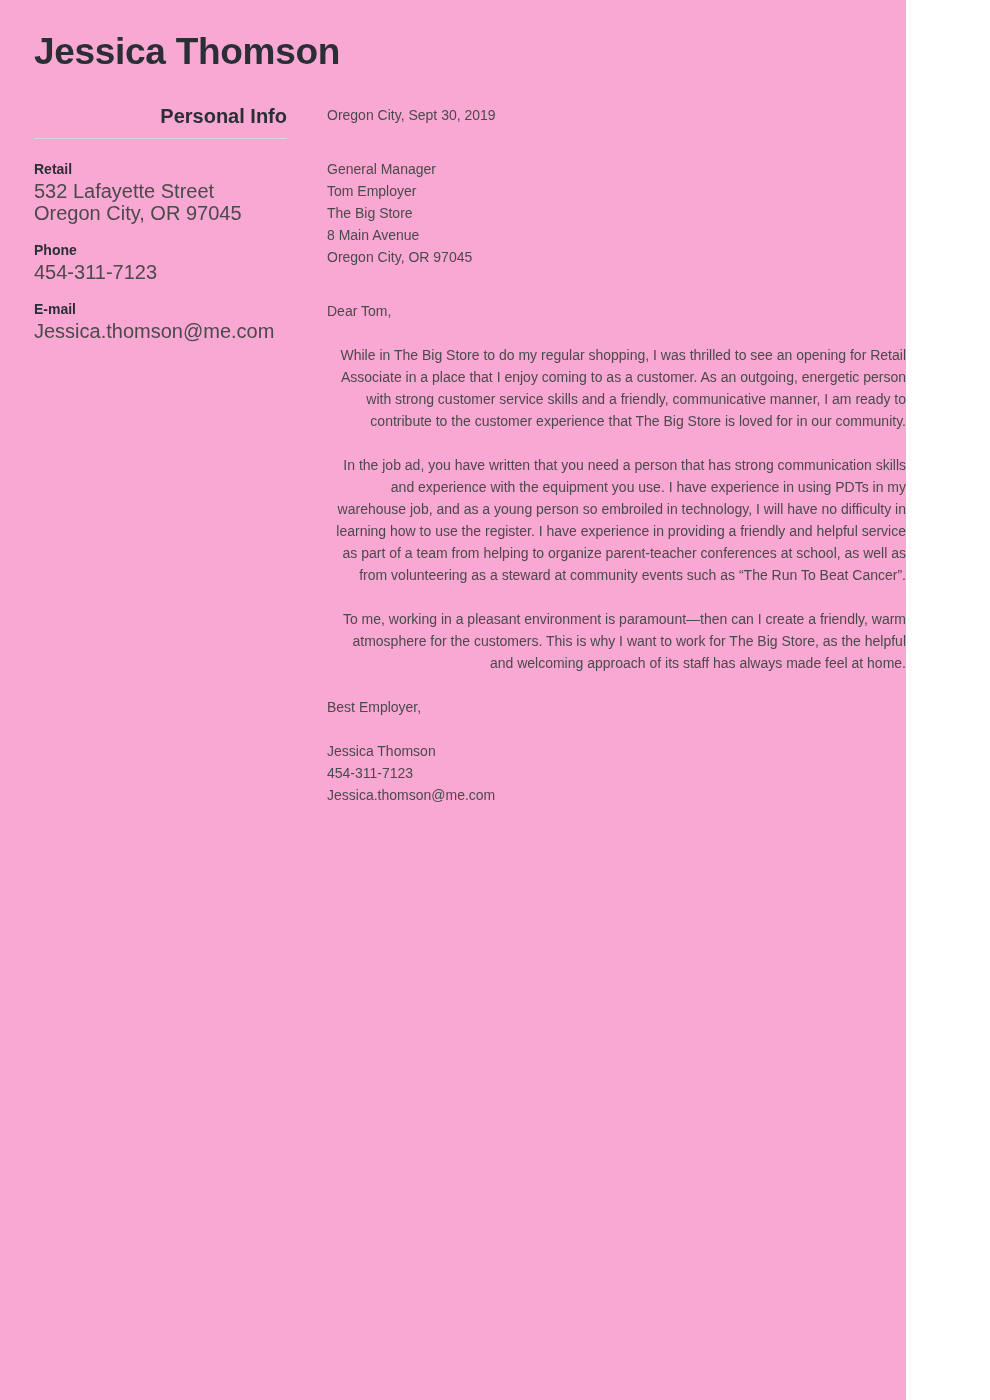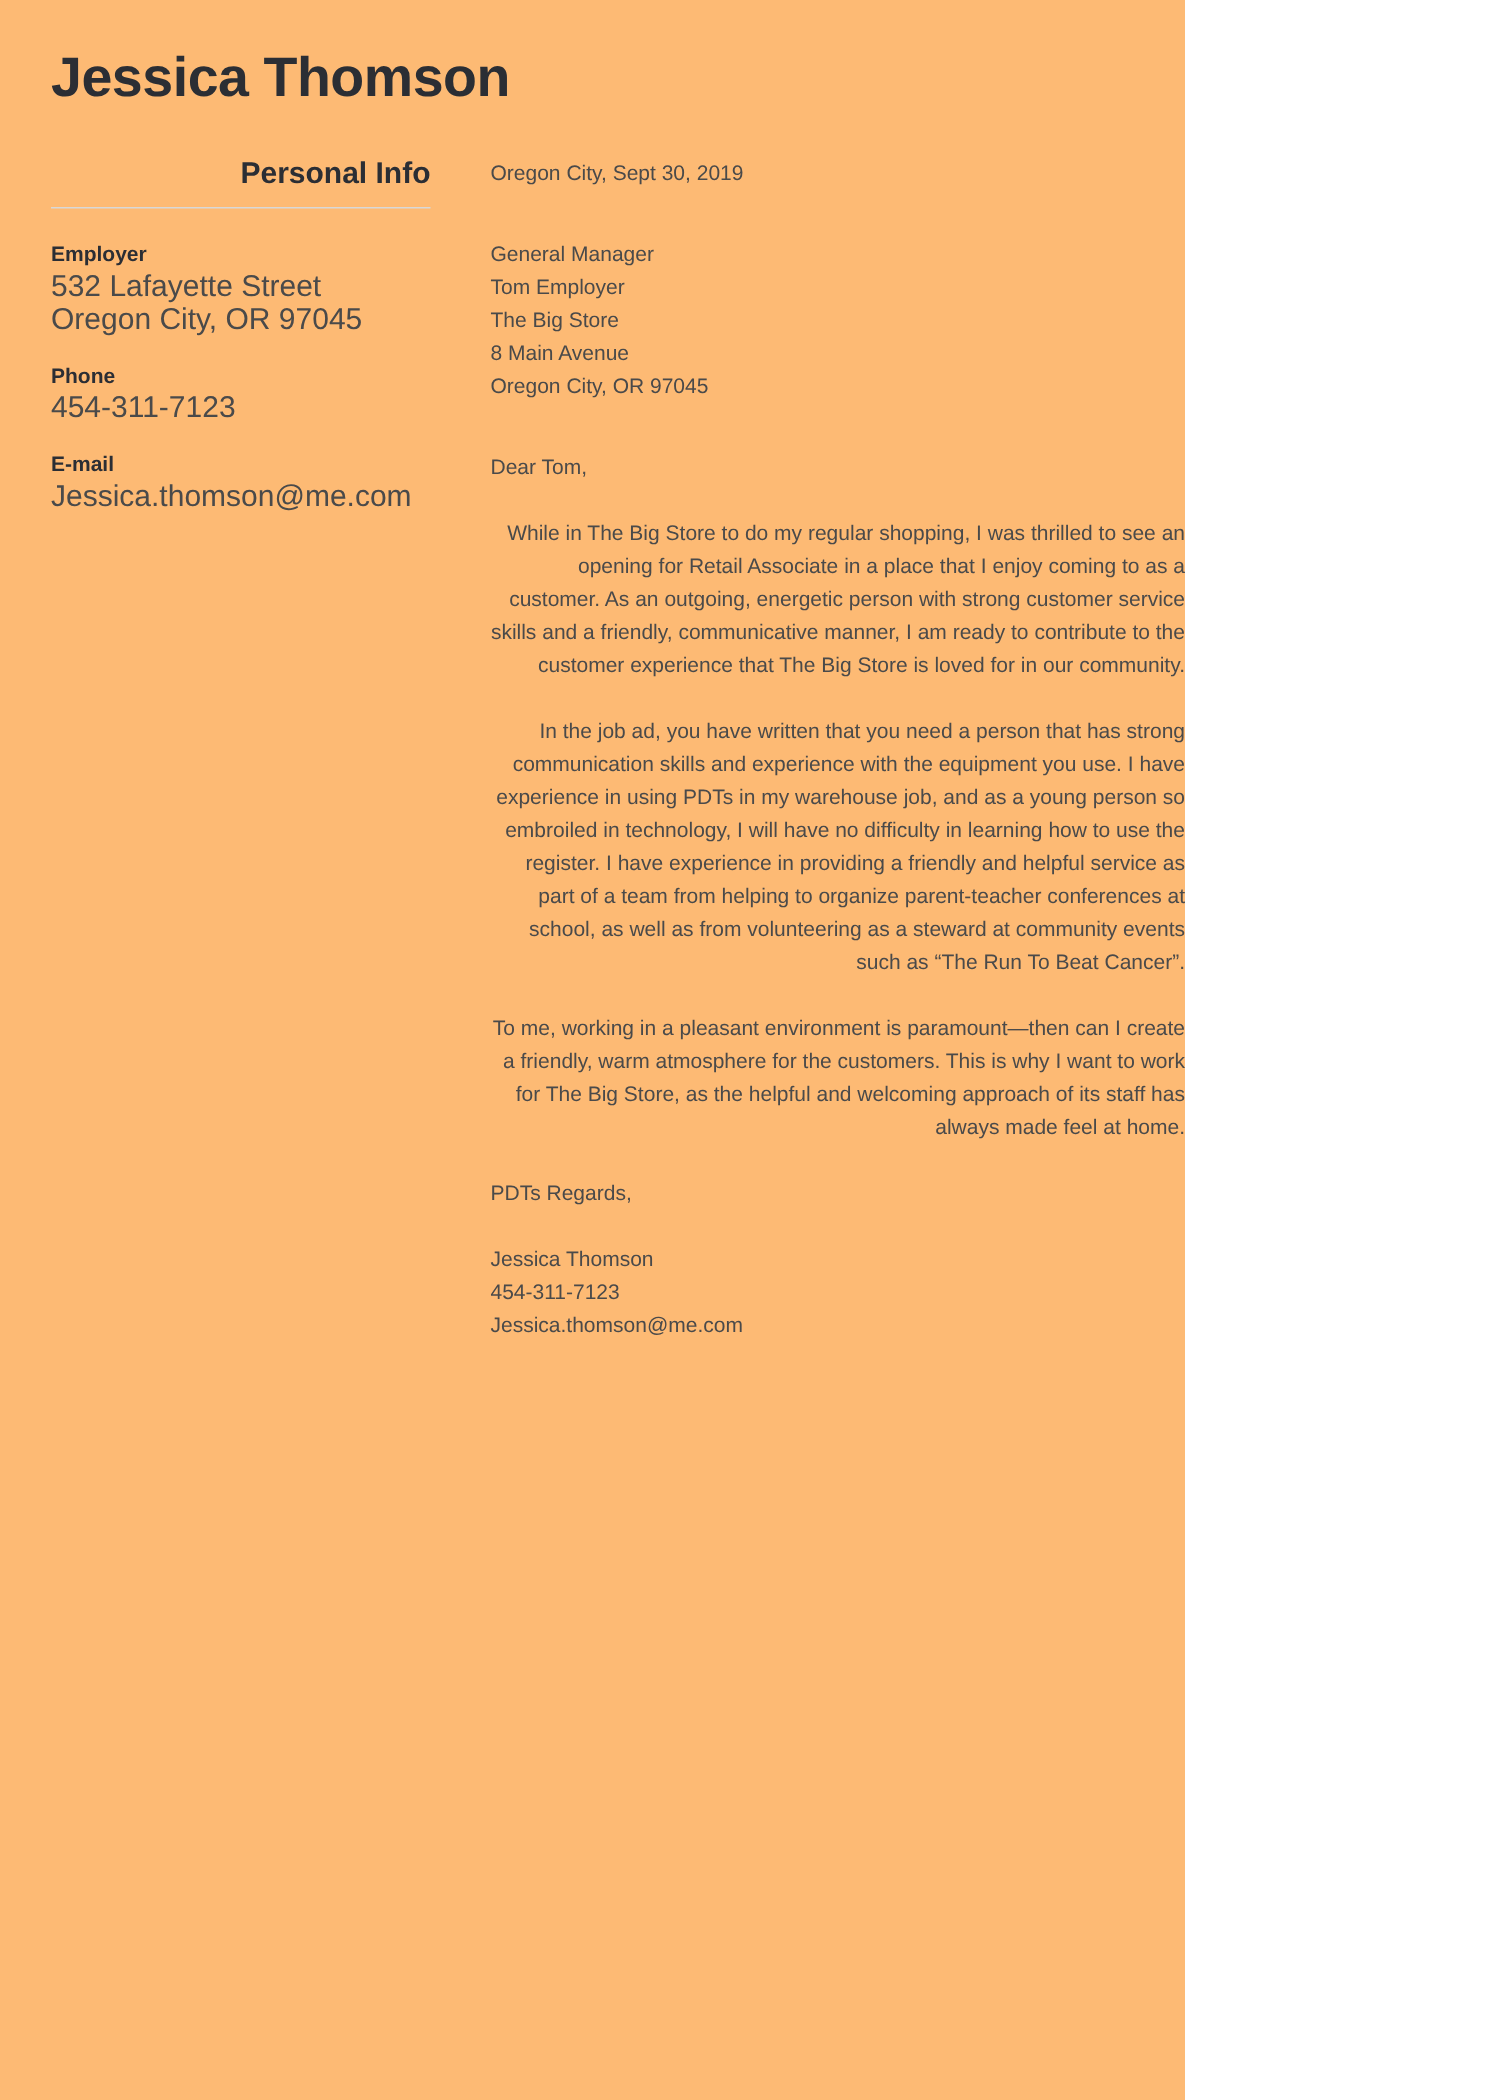--- a/index.html
+++ b/index.html
@@ -9,23 +9,23 @@
   }
   body {
     width: 990px;
     height: 1400px;
     font-family: "Liberation Sans", sans-serif;
     color: #4a4a4a;
     -webkit-font-smoothing: antialiased;
   }
   .page {
     position: relative;
-    width: 790px;
+    width: 906px;
     height: 1400px;
-    background: #fdba74;
+    background: #f9a8d4;
     box-sizing: border-box;
     padding: 0;
     overflow: hidden;
   }
 
   
   .doc-header {
     padding: 30px 0 0 34px;
   }
   .candidate-name {
@@ -134,21 +134,21 @@
     <h1 class="candidate-name">Jessica Thomson</h1>
   </div>
 
   <div class="columns">
 
     <aside class="sidebar">
       <h2 class="sidebar-title">Personal Info</h2>
       <hr class="sidebar-rule">
 
       <div class="info-block">
-        <div class="info-label">Employer</div>
+        <div class="info-label">Retail</div>
         <div class="info-value">532 Lafayette Street</div>
         <div class="info-value">Oregon City, OR 97045</div>
       </div>
 
       <div class="info-block">
         <div class="info-label">Phone</div>
         <div class="info-value">454-311-7123</div>
       </div>
 
       <div class="info-block">
@@ -168,21 +168,21 @@
         <div class="letter-line">8 Main Avenue</div>
         <div class="letter-line">Oregon City, OR 97045</div>
       </div>
 
       <div class="salutation">Dear Tom,</div>
 
       <p class="letter-paragraph">While in The Big Store to do my regular shopping, I was thrilled to see an opening for Retail Associate in a place that I enjoy coming to as a customer. As an outgoing, energetic person with strong customer service skills and a friendly, communicative manner, I am ready to contribute to the customer experience that The Big Store is loved for in our community.</p>
       <p class="letter-paragraph">In the job ad, you have written that you need a person that has strong communication skills and experience with the equipment you use. I have experience in using PDTs in my warehouse job, and as a young person so embroiled in technology, I will have no difficulty in learning how to use the register. I have experience in providing a friendly and helpful service as part of a team from helping to organize parent-teacher conferences at school, as well as from volunteering as a steward at community events such as “The Run To Beat Cancer”.</p>
       <p class="letter-paragraph">To me, working in a pleasant environment is paramount—then can I create a friendly, warm atmosphere for the customers. This is why I want to work for The Big Store, as the helpful and welcoming approach of its staff has always made feel at home.</p>
 
-      <div class="signoff">PDTs Regards,</div>
+      <div class="signoff">Best Employer,</div>
 
       <div class="signature-block">
         <span class="letter-line">Jessica Thomson</span>
         <span class="letter-line">454-311-7123</span>
         <span class="letter-line">Jessica.thomson@me.com</span>
       </div>
 
     </section>
 
   </div>

